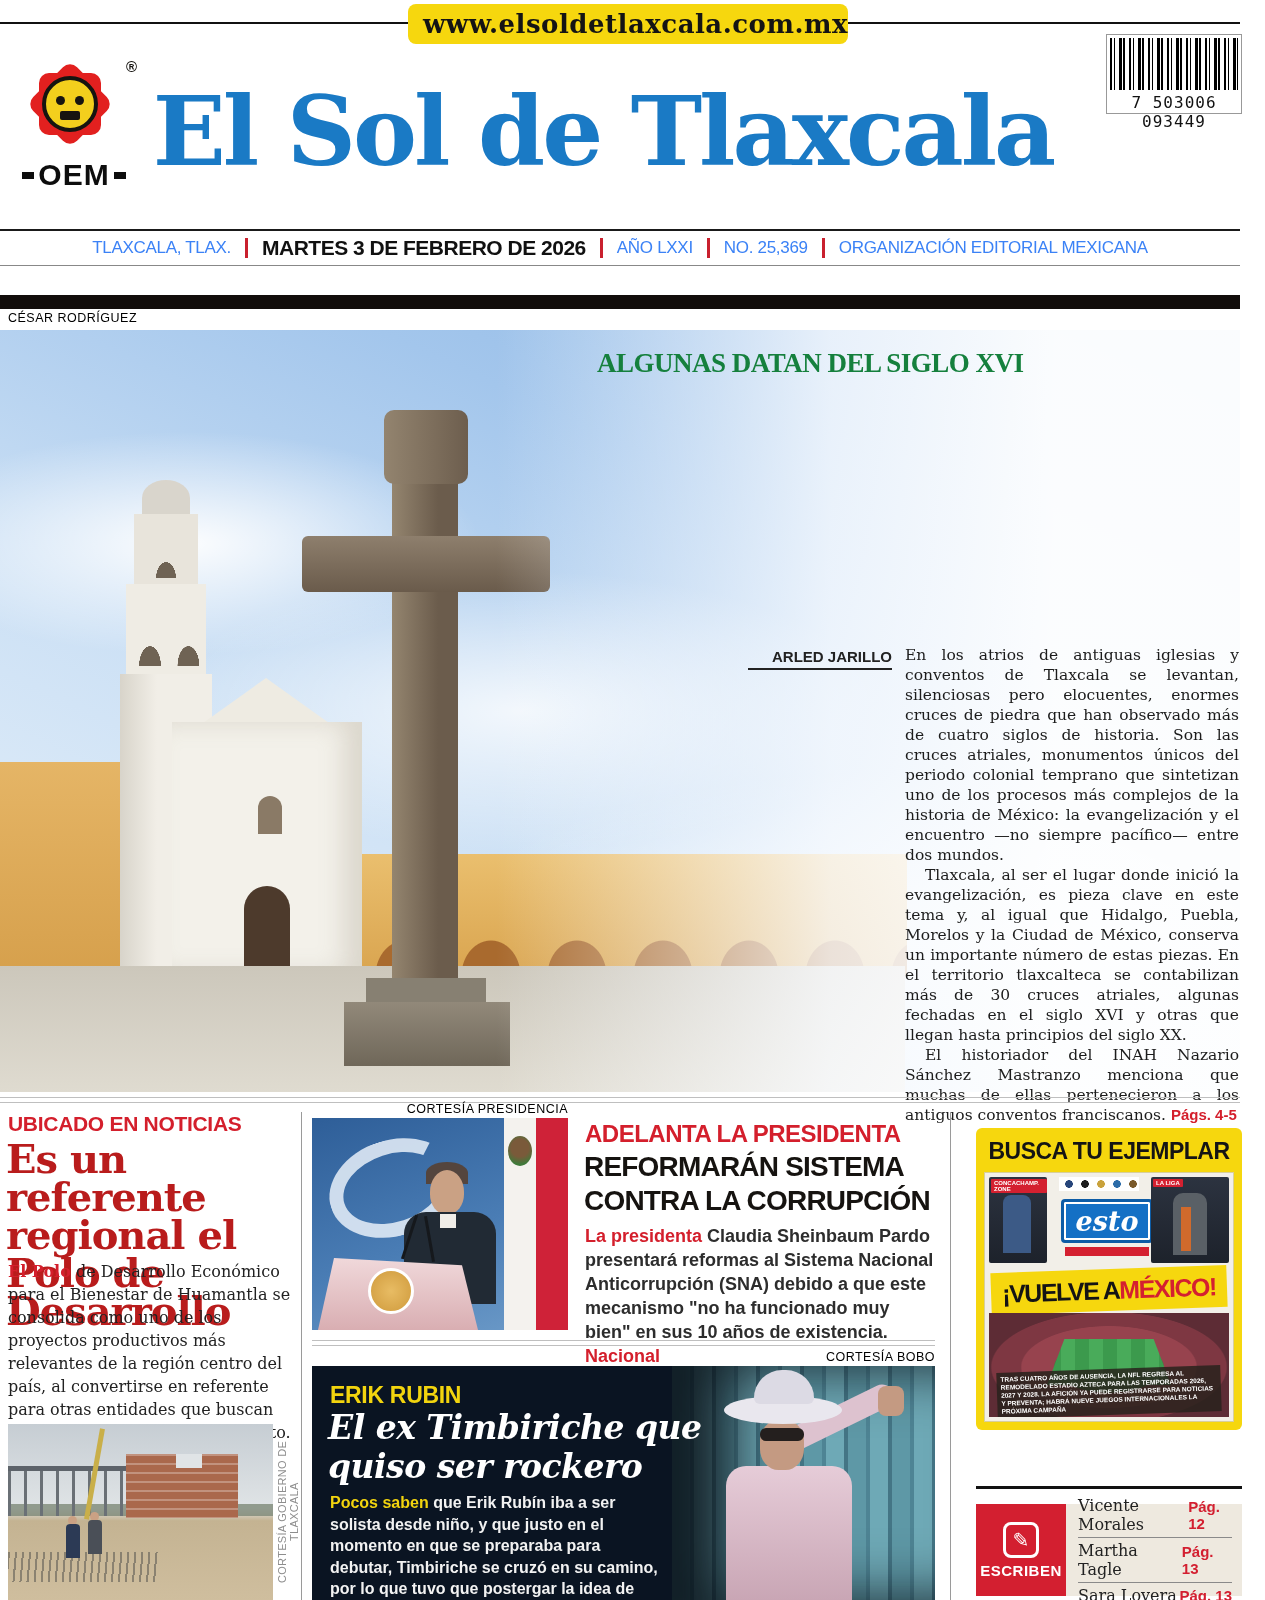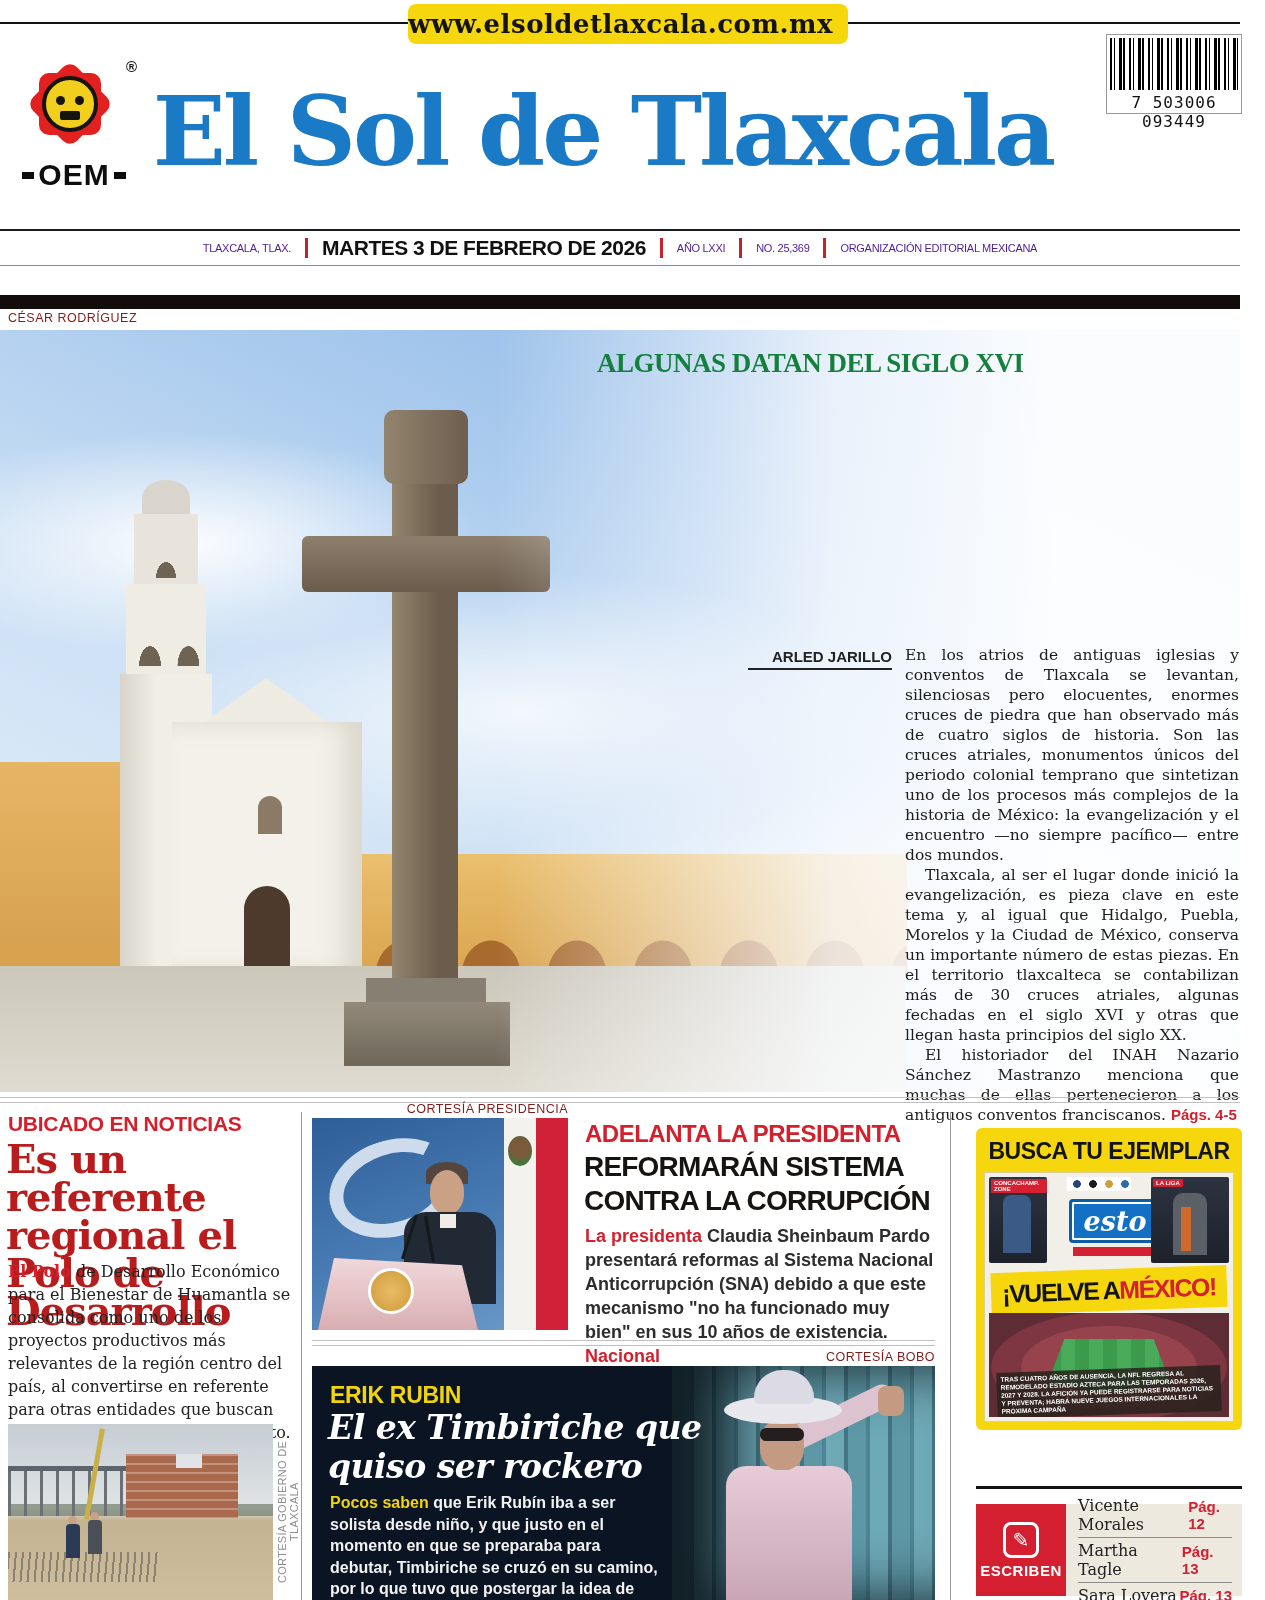--- a/index.html
+++ b/index.html
@@ -4,21 +4,21 @@
 <style>
   * { margin:0; padding:0; box-sizing:border-box; }
   html,body { background:#ffffff; }
   .page { position:relative; width:1265px; height:1600px; background:#fff; overflow:hidden;
           font-family:"Liberation Sans", sans-serif; }
   .abs { position:absolute; }
 
   
   .top-rule { position:absolute; left:0; top:22px; width:1240px; height:2px; background:#111; }
   .url-pill { position:absolute; left:408px; top:4px; width:440px; height:40px; background:#f6d70e;
-              border-radius:8px; display:flex; align-items:center; justify-content:flex-start;
+              border-radius:8px; display:flex; align-items:center; justify-content:flex-end;
               font-family:"DejaVu Serif", serif; font-weight:bold; font-size:26px; color:#141414; letter-spacing:.5px; }
 
   
   .oem-wrap { position:absolute; left:14px; top:56px; width:120px; }
   .sun { position:relative; width:96px; height:96px; margin-left:8px; }
   .ray1,.ray2 { position:absolute; left:17px; top:17px; width:62px; height:62px; background:#e2201f; border-radius:10px; }
   .ray2 { transform:rotate(45deg); }
   .sun-core { position:absolute; left:20px; top:20px; width:56px; height:56px; background:#f3cf1d;
               border:4px solid #161410; border-radius:50%; }
   .sun-eye { position:absolute; width:9px; height:9px; background:#161410; border-radius:50%; top:16px; }
@@ -32,29 +32,29 @@
                  font-family:"DejaVu Serif", serif; font-weight:bold; font-size:96px; line-height:160px;
                  color:#1a7ac5; text-align:center; letter-spacing:-3px; }
   .barcode-box { position:absolute; left:1106px; top:34px; width:136px; height:80px; border:1px solid #999; background:#fff; padding:3px; }
   .barcode-bars { width:100%; height:52px;
       background:repeating-linear-gradient(90deg,#000 0 2px,#fff 2px 4px,#000 4px 5px,#fff 5px 9px,#000 9px 12px,#fff 12px 13px,#000 13px 15px,#fff 15px 19px); }
   .barcode-digits { text-align:center; font-family:"DejaVu Sans Mono", monospace; font-size:16px; color:#111; margin-top:3px; letter-spacing:1px; }
 
   
   .dl-rule1 { position:absolute; left:0; top:229px; width:1240px; height:2px; background:#1a1a1a; }
   .dl-row1 { position:absolute; left:0; top:233px; width:1240px; height:30px; display:flex; align-items:center; justify-content:center; gap:14px; }
-  .dl-item { font-size:11px; color:#4c1d95; letter-spacing:-0.3px; }
+  .dl-item { font-size:17px; color:#3b82f6; letter-spacing:-0.3px; }
   .dl-date { font-size:21px; font-weight:bold; color:#111; letter-spacing:-0.5px; }
   .dl-sep { width:3px; height:20px; background:#c9202e; }
   .dl-rule2 { position:absolute; left:0; top:265px; width:1240px; height:1px; background:#888; }
   .dl-row2 { position:absolute; left:0; top:267px; width:1240px; height:26px; display:flex; align-items:center; }
   .dl-director { flex:1; text-align:center; font-size:17px; color:#2a2a2a; letter-spacing:-0.3px; }
   .dl-price { position:absolute; right:14px; top:2px; font-size:20px; font-weight:bold; color:#111; }
   .dl-black-bar { position:absolute; left:0; top:295px; width:1240px; height:14px; background:#120d0b; }
-  .credit { font-size:12.5px; color:#7f1d1d; letter-spacing:.5px; }
+  .credit { font-size:12.5px; color:#000000; letter-spacing:.5px; }
 
   
   .hero { position:absolute; left:0; top:330px; width:1240px; height:762px; overflow:hidden;
       background:
         radial-gradient(ellipse 420px 160px at 15% 28%, rgba(255,255,255,.95), transparent 70%),
         radial-gradient(ellipse 520px 200px at 42% 50%, rgba(255,255,255,.8), transparent 70%),
         radial-gradient(ellipse 650px 240px at 72% 80%, rgba(255,255,255,.65), transparent 70%),
         linear-gradient(205deg,#86b2e2 0%,#a3c6ec 30%,#cde1f5 62%,#eaf3fb 100%); }
   .tower-dome { position:absolute; left:142px; top:150px; width:48px; height:36px; background:#d9d5cc; border-radius:50% 50% 0 0; }
   .tower-b2 { position:absolute; left:134px; top:184px; width:64px; height:72px; background:#e8e4db;
@@ -166,21 +166,21 @@
   .erik-headline { position:absolute; left:328px; top:1408px; width:600px; font-family:"DejaVu Serif", serif;
       font-style:italic; font-weight:bold; font-size:33px; line-height:39px; color:#fff; z-index:3; letter-spacing:-0.5px; }
   .erik-body { position:absolute; left:330px; top:1492px; width:330px; font-size:16px; line-height:21.5px;
       font-weight:bold; color:#f2f2f2; z-index:3; }
   .lead-yellow { color:#f2d40e; }
 
   
   .esto-box { position:absolute; left:976px; top:1128px; width:266px; height:302px; background:#f6d70e; border-radius:6px; padding:10px 9px 9px; }
   .esto-header { text-align:center; font-size:23px; font-weight:bold; color:#141414; letter-spacing:-0.5px; }
   .mini-page { position:relative; margin-top:8px; width:248px; height:248px; background:#f2efe8; box-shadow:0 0 0 1px #d8cf9a; overflow:hidden; }
-  .mini-row { position:absolute; left:4px; top:4px; width:240px; height:86px; display:flex; gap:20px; }
+  .mini-row { position:absolute; left:4px; top:4px; width:240px; height:86px; display:flex; gap:12px; }
   .mini-card { position:relative; background:linear-gradient(180deg,#2c3340,#1d222b); flex:0 0 58px; border-radius:2px; overflow:hidden; }
   .mini-card.right { flex:0 0 78px; }
   .mini-tag { position:absolute; left:2px; top:2px; background:#d42030; color:#fff; font-size:6px; font-weight:bold; padding:1px 3px; border-radius:1px; }
   .mini-fig1 { position:absolute; left:14px; top:18px; width:28px; height:58px; background:#3c5a86; border-radius:8px 8px 0 0; }
   .mini-fig2 { position:absolute; left:22px; top:16px; width:34px; height:62px; background:#5a6066; border-radius:10px 10px 0 0; }
   .mini-scarf { position:absolute; left:30px; top:30px; width:10px; height:44px; background:#d06a2c; }
   .mini-center { position:relative; flex:1; }
   .mini-logostrip { position:absolute; left:0; top:0; width:100%; height:14px; background:#fff;
       background-image:radial-gradient(circle 4px at 10px 7px,#26457a 90%,transparent),radial-gradient(circle 4px at 26px 7px,#1d1d1d 90%,transparent),radial-gradient(circle 4px at 42px 7px,#c9a23c 90%,transparent),radial-gradient(circle 4px at 58px 7px,#2c6ca8 90%,transparent),radial-gradient(circle 4px at 74px 7px,#7a5a2c 90%,transparent),radial-gradient(circle 4px at 90px 7px,#c23a3a 90%,transparent); }
   .esto-logo { position:absolute; left:2px; top:22px; width:92px; height:44px; background:#1470c5; border:3px solid #0d5ca6;

